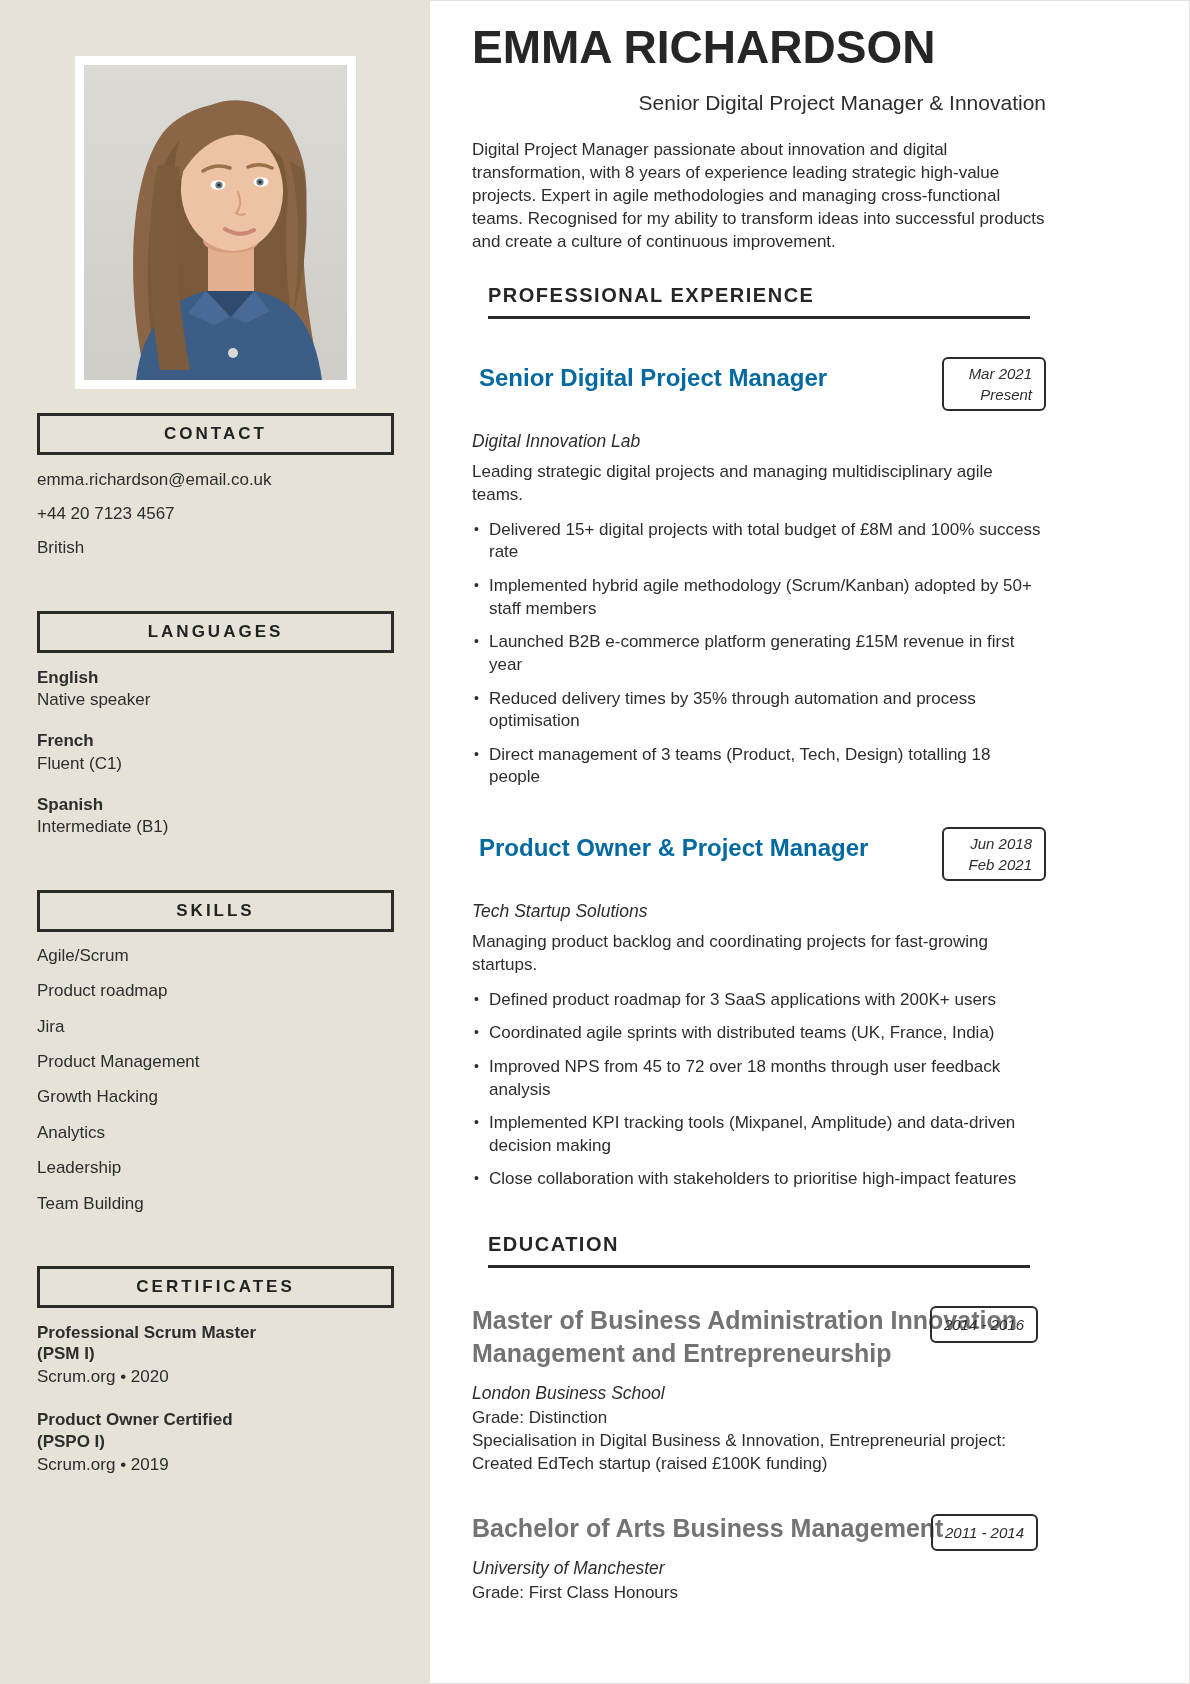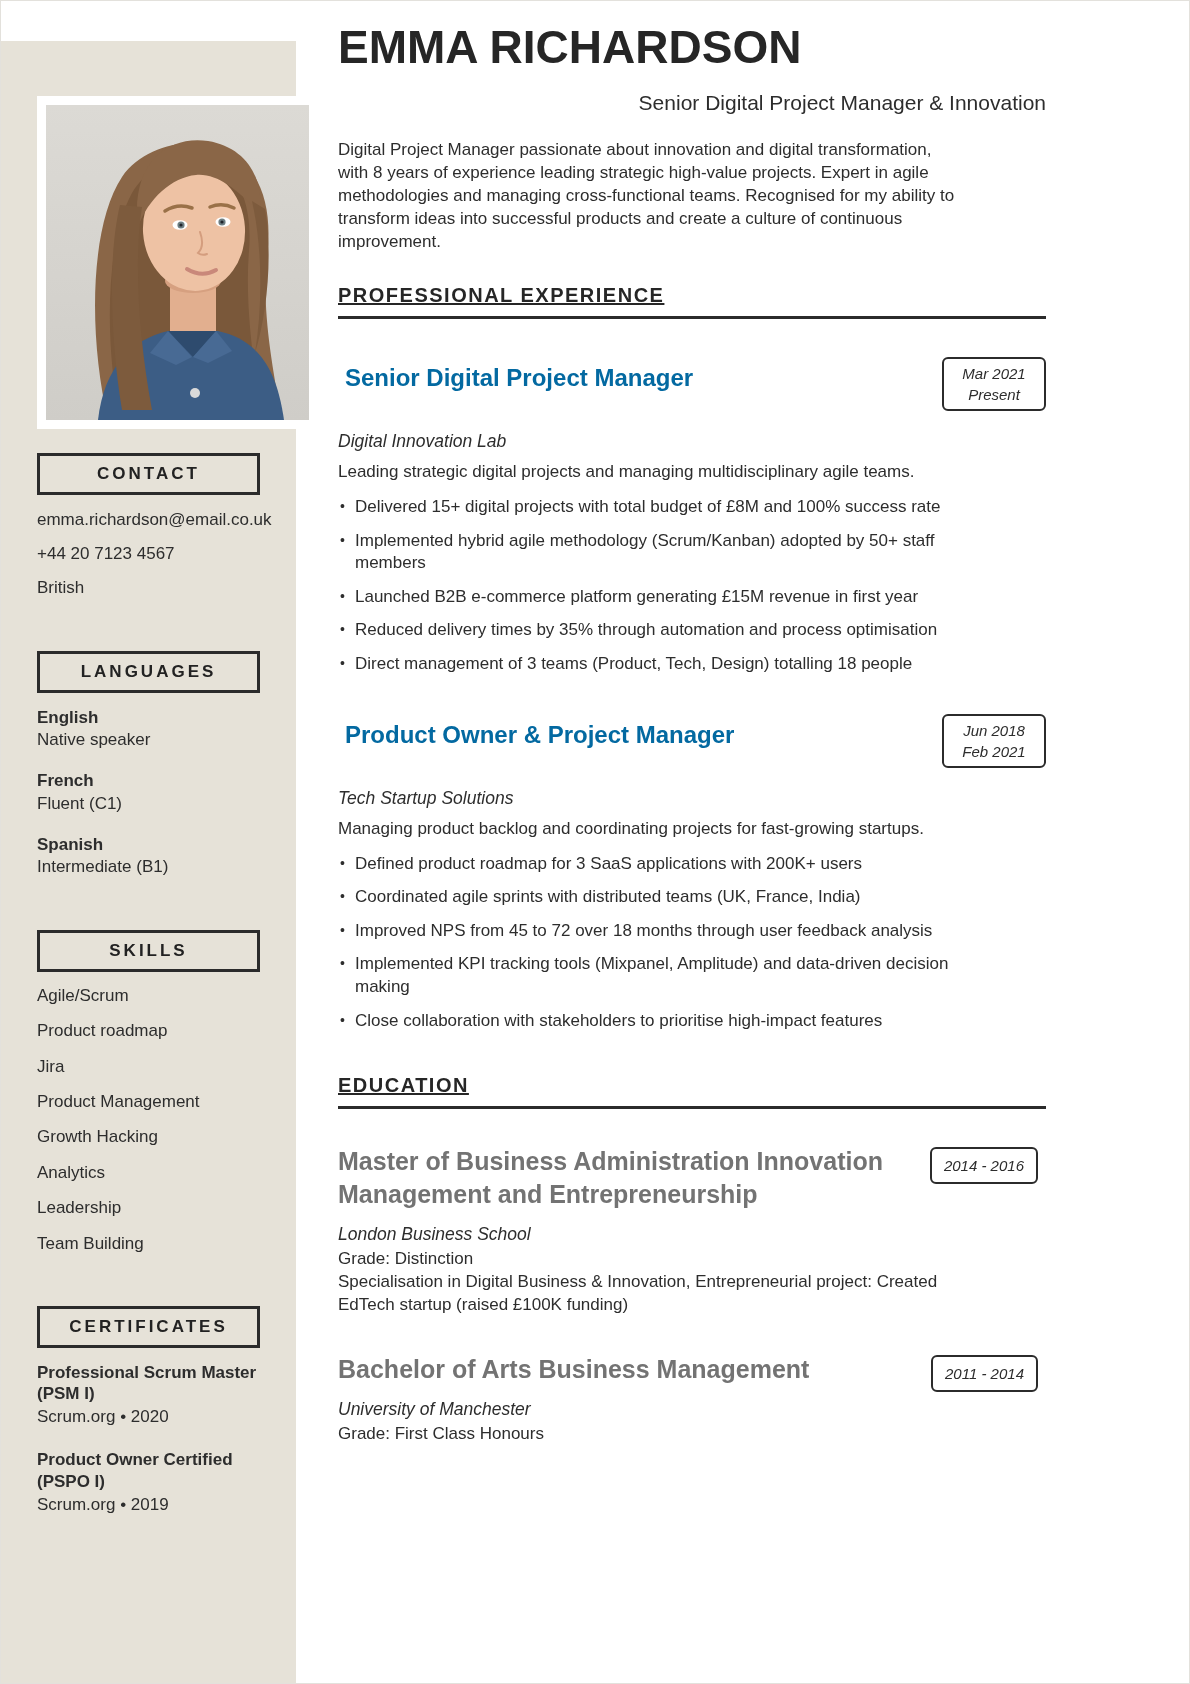--- a/index.html
+++ b/index.html
@@ -12,24 +12,23 @@
   .page {
     width: 1190px; height: 1684px;
     background: #fff;
     border: 1px solid #e3e1dc;
     display: flex;
     overflow: hidden;
     position: relative;
   }
   
   .sidebar {
-    width: 295px; flex-shrink: 0;
+    width: 429px; flex-shrink: 0;
     background: #e6e2d8;
     padding: 55px 36px 40px 36px;
-    margin-top: 40px;
   }
   .photo-frame {
     width: 281px; margin: 0 auto;
     background: #ffffff;
     padding: 9px;
   }
   .photo-frame svg { display: block; }
   .side-section { margin-top: 24px; }
   .side-section.gap-lg { margin-top: 52px; }
   .side-box {
@@ -63,35 +62,34 @@
     line-height: 1.05;
   }
   .headline { font-size: 21px; margin: 0 0 24px 0; color: #2d2d2d; text-align: right; }
   .summary { font-size: 17px; line-height: 1.35; max-width: 618px; margin: 0 0 30px 0; }
   .section-heading {
     font-size: 20px; font-weight: bold;
     letter-spacing: 1.5px;
     color: #262626;
     border-bottom: 3px solid #2b2b2b;
     padding-bottom: 9px;
-    margin: 0;
-    text-decoration: underline;
+    margin: 16px;
   }
   .section-heading.edu { margin-top: 42px; }
   .job { margin-top: 38px; }
   .job-header { display: flex; justify-content: space-between; align-items: flex-start; }
   .job-title { font-size: 24px; font-weight: bold; margin: 7px; color: #0369a1; }
   .date-box {
     border: 2px solid #2b2b2b;
     border-radius: 6px;
     padding: 4px 12px;
     font-style: italic;
     font-size: 15px;
     line-height: 1.4;
-    text-align: center;
+    text-align: right;
     min-width: 104px;
     background: transparent;
     flex-shrink: 0;
   }
   .company { font-style: italic; font-size: 17.5px; margin: 20px 0 9px 0; }
   .job-desc { font-size: 17px; line-height: 1.35; max-width: 605px; margin: 0 0 12px 0; }
   ul.bullets { list-style: none; margin: 0; padding: 0; }
   .bullets li {
     position: relative;
     padding-left: 17px;

